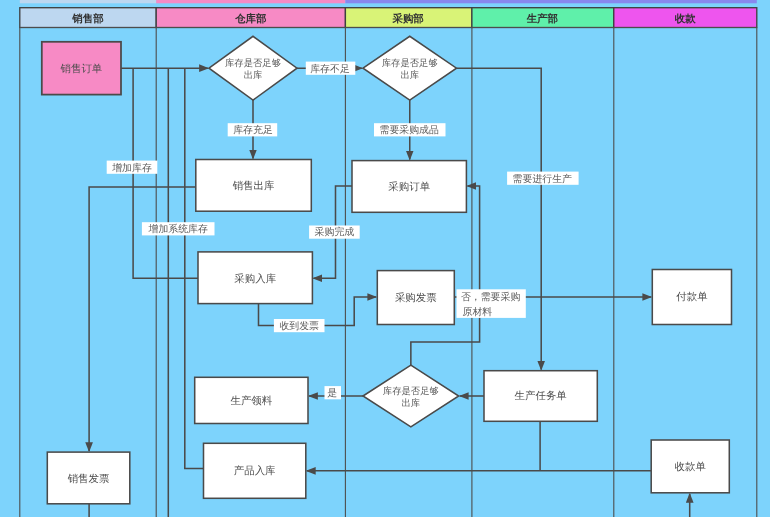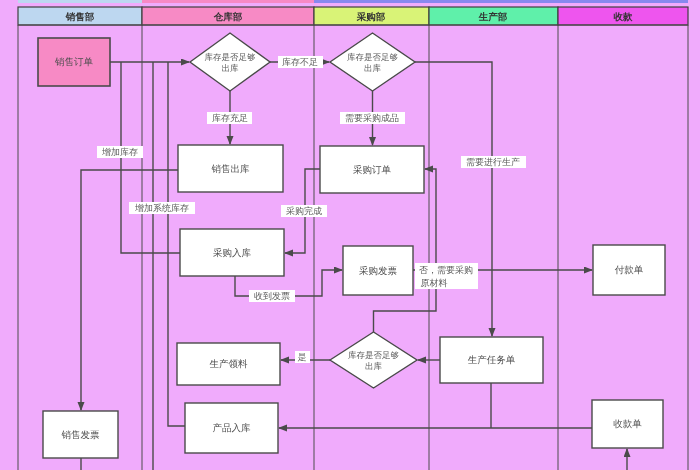--- a/index.html
+++ b/index.html
@@ -1,16 +1,16 @@
 <!DOCTYPE html>
 <html><head>
 <meta charset="utf-8">
 <style>
   html,body{margin:0;padding:0;background:#ffffff;}
-  .page{position:relative;width:700px;height:470px;background:#f0abfc;overflow:hidden;
+  .page{position:relative;width:700px;height:470px;background:#7dd3fc;overflow:hidden;
         font-family:"DejaVu Sans",sans-serif;}
   svg{display:block;}
   .lane-header-rect{stroke:#3f3f3f;stroke-width:1.2;}
   .lane-header-text{font-size:9.5px;font-weight:bold;fill:#333;text-anchor:middle;}
   .grid{stroke:#4d4d4d;stroke-width:1;fill:none;}
   .node-rect{fill:#ffffff;stroke:#4a4a4a;stroke-width:1.4;}
   .node-pink{stroke:#4a4a4a;stroke-width:1.6;}
   .diamond{fill:#ffffff;stroke:#4a4a4a;stroke-width:1.4;}
   .node-text{font-size:9.5px;fill:#4d4d4d;text-anchor:middle;}
   .diamond-text{font-size:8.5px;fill:#5a5a5a;text-anchor:middle;}

